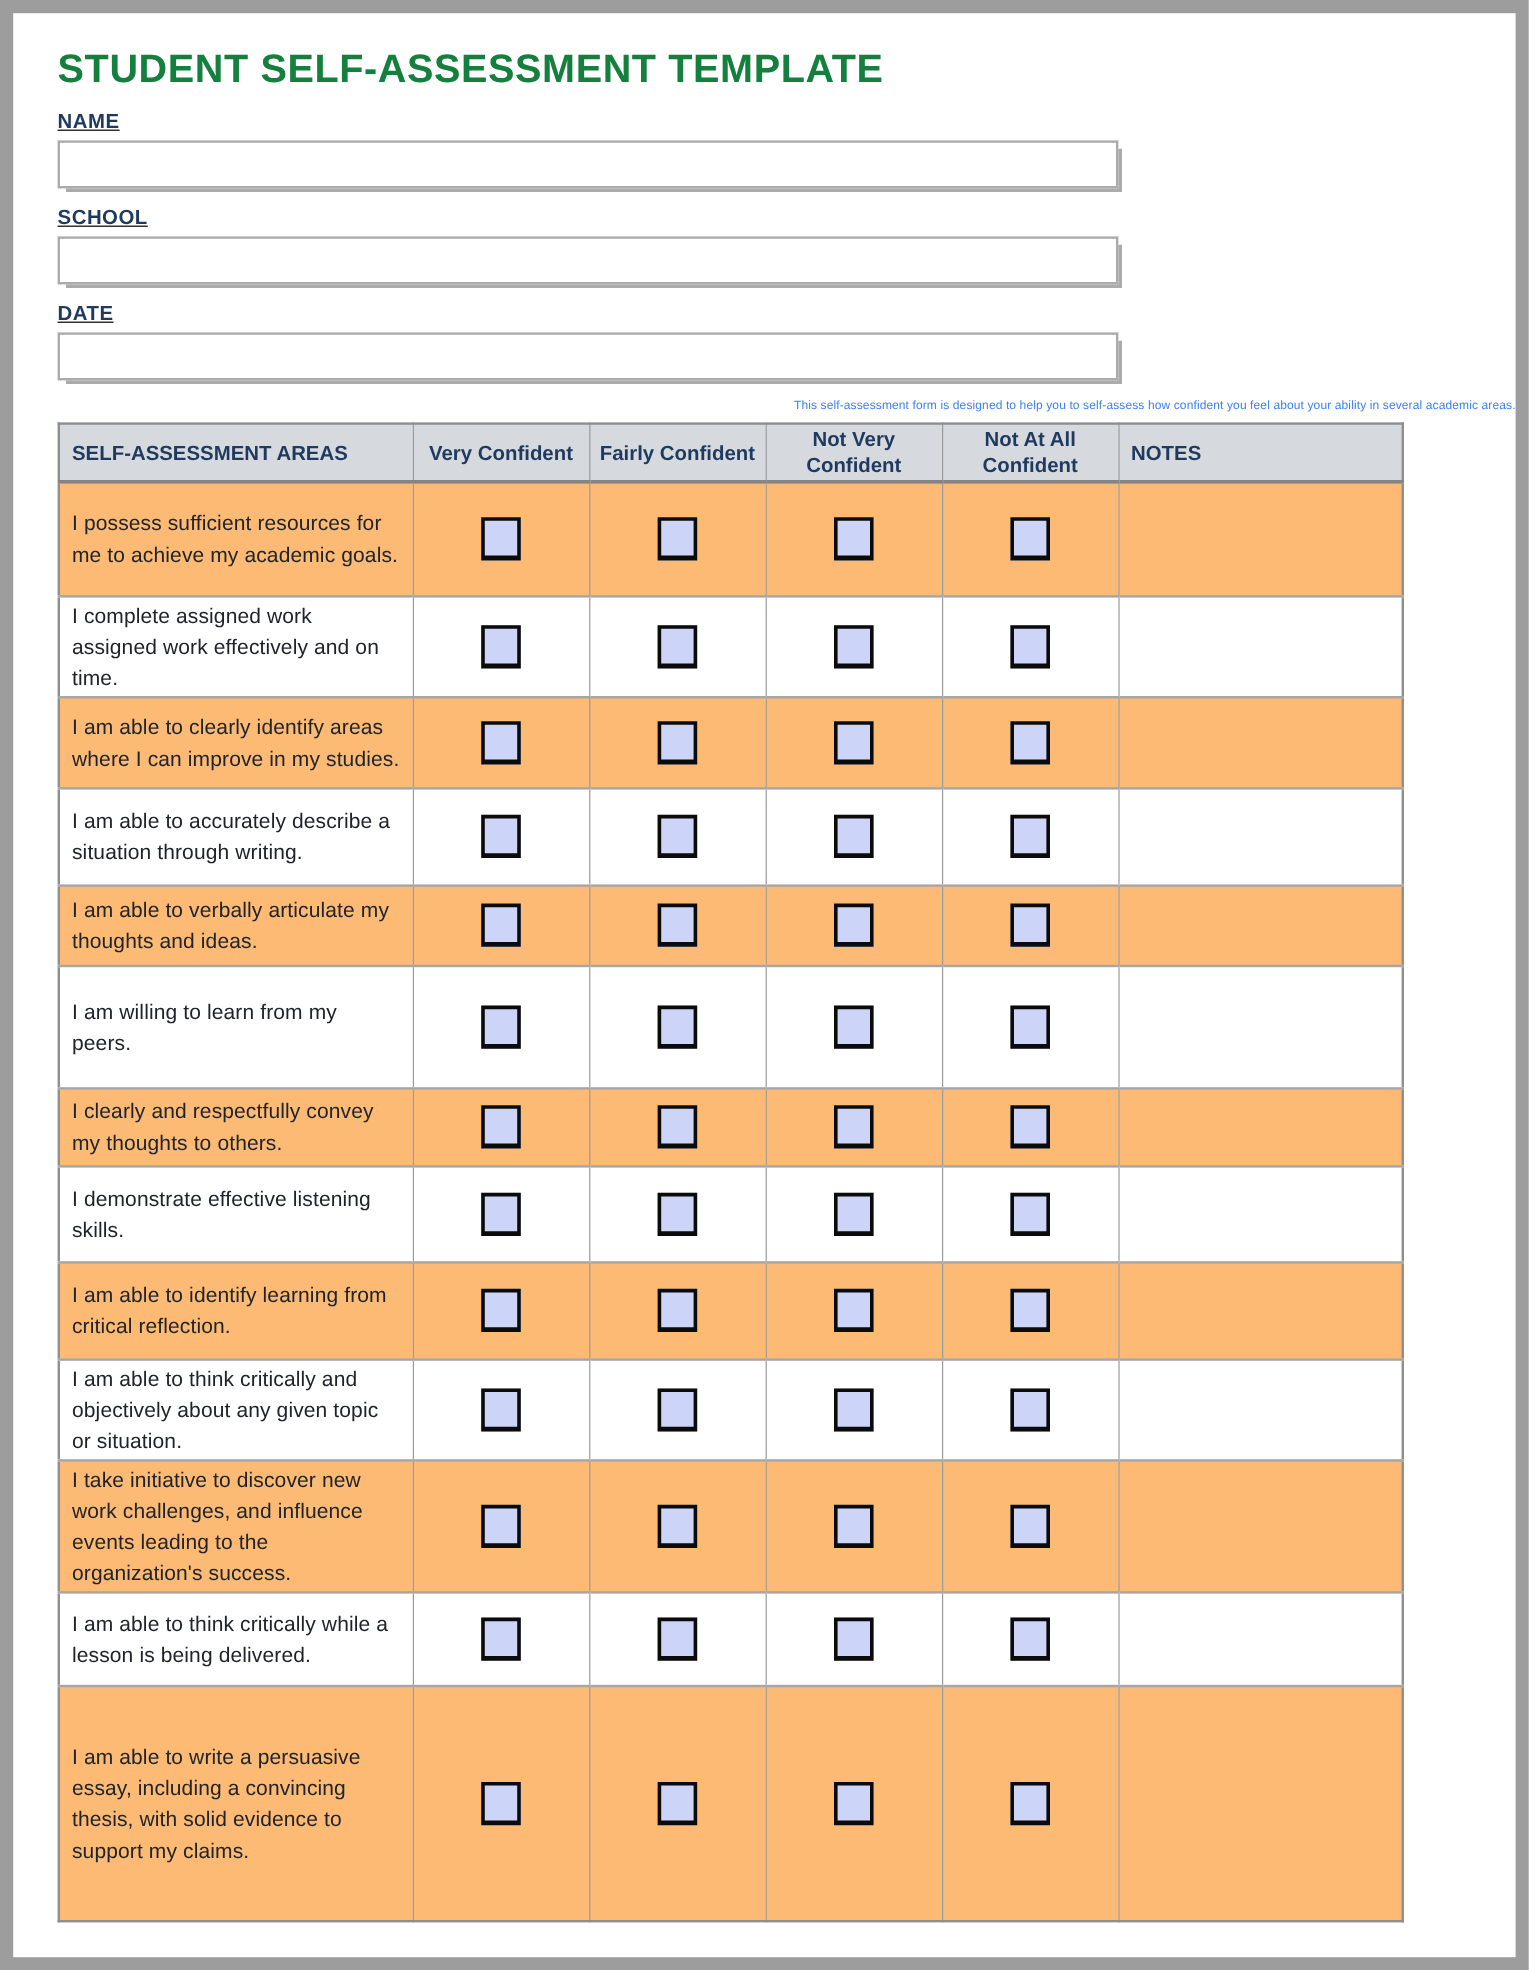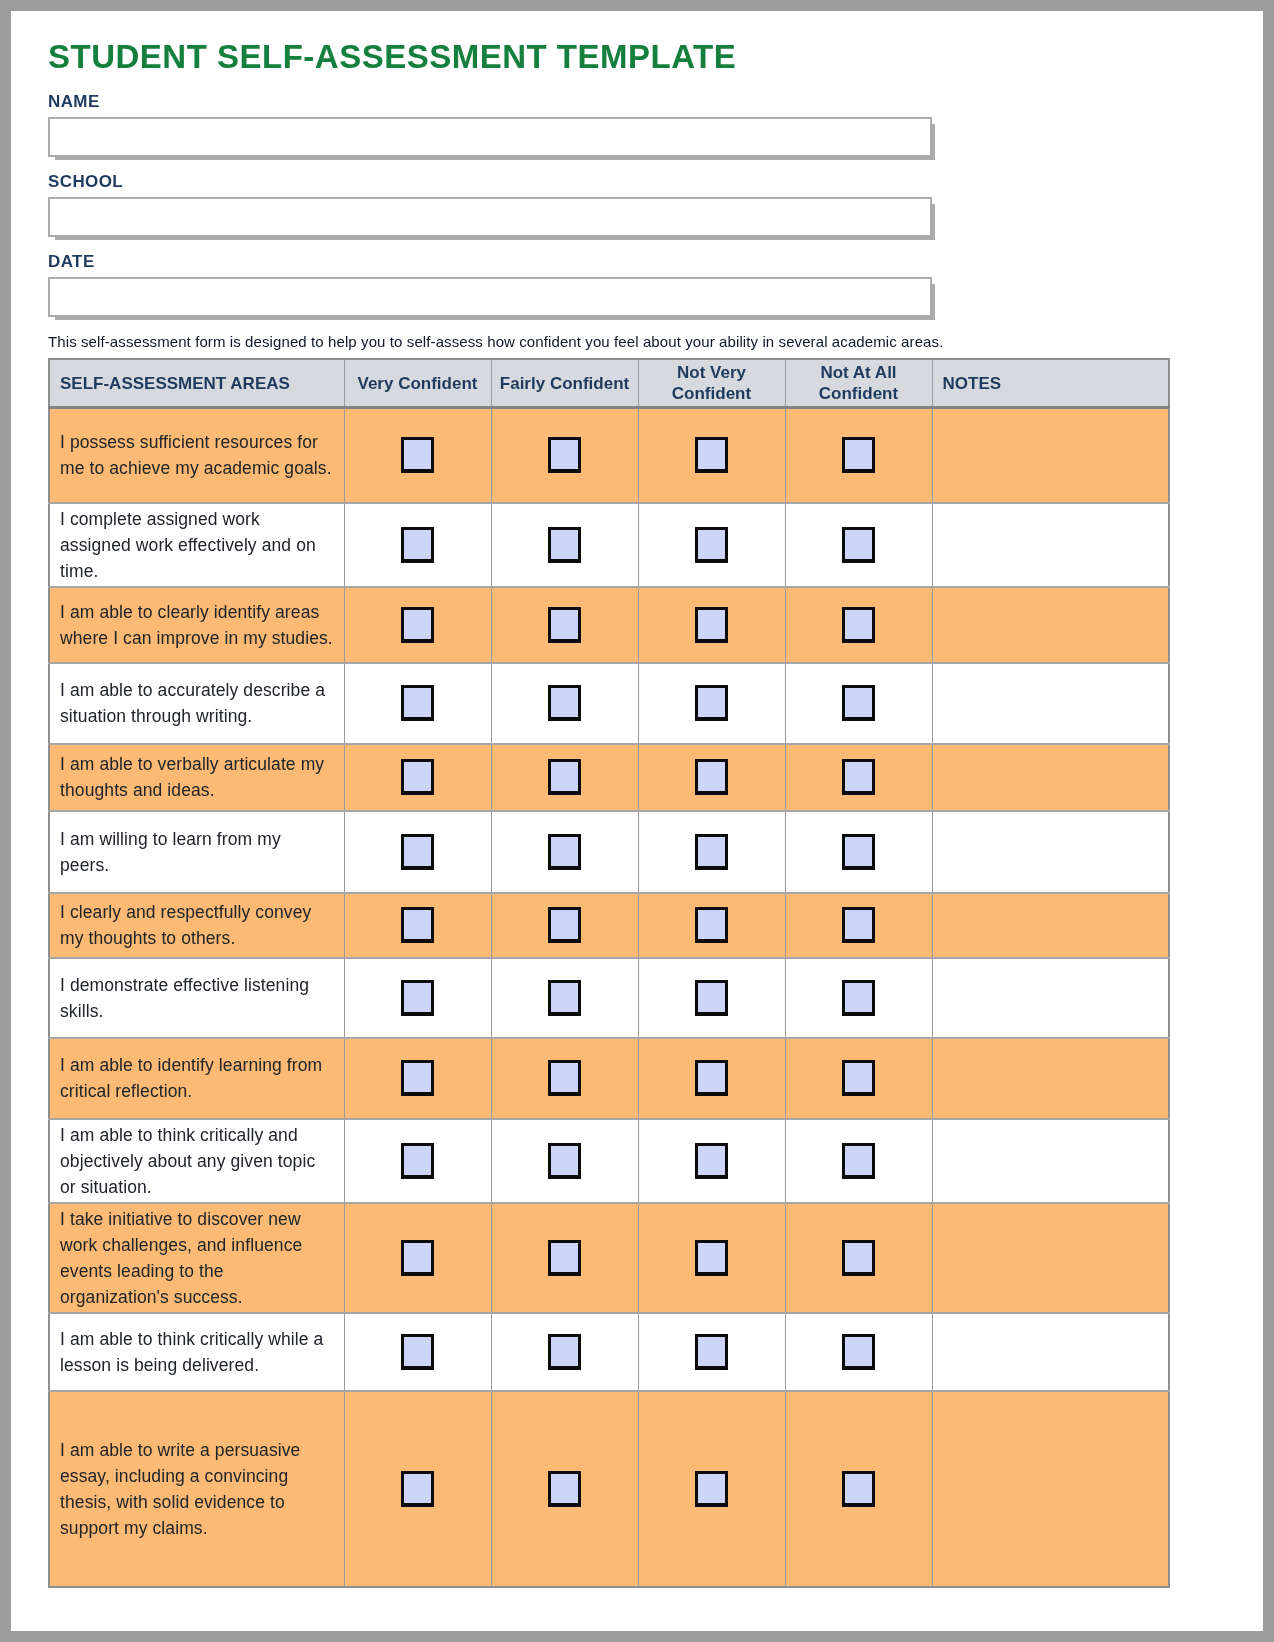--- a/index.html
+++ b/index.html
@@ -18,21 +18,21 @@
   .content { padding: 26px 0 0 37px; }
 
   .page-title {
     color: #15803d;
     font-size: 33px;
     font-weight: bold;
     letter-spacing: 0.5px;
     line-height: 40px;
   }
 
-  .field-group { margin-top: 15px; }
+  .field-group { margin-top: 15px; text-decoration: underline; }
   .field-label {
     color: #1f3a5f;
     font-size: 17px;
     font-weight: bold;
     letter-spacing: 0.4px;
     display: block;
   }
   .field-input {
     display: block;
     margin-top: 5px;
@@ -43,23 +43,24 @@
     background: #ffffff;
     font-family: "Liberation Sans", sans-serif;
     font-size: 17px;
     color: #1f3a5f;
     padding: 0 8px;
     outline: none;
   }
 
   .intro-text {
     margin-top: 16px;
-    font-size: 15px;
-    color: #0f172a;
+    font-size: 10px;
+    color: #3b82f6;
     letter-spacing: 0.1px;
+    text-align: right;
   }
 
   table.assessment {
     margin-top: 8px;
     border-collapse: collapse;
     table-layout: fixed;
     width: 1120px;
     border: 2px solid #8f8f8f;
   }
   col.c-area  { width: 295px; }
@@ -107,21 +108,21 @@
     vertical-align: middle;
     cursor: pointer;
   }
 
   
   tbody tr:nth-child(1)  td { height: 95px; }
   tbody tr:nth-child(2)  td { height: 81px; }
   tbody tr:nth-child(3)  td { height: 76px; }
   tbody tr:nth-child(4)  td { height: 81px; }
   tbody tr:nth-child(5)  td { height: 67px; }
-  tbody tr:nth-child(6)  td { height: 82px; }
+  tbody tr:nth-child(6)  td { height: 102px; }
   tbody tr:nth-child(7)  td { height: 65px; }
   tbody tr:nth-child(8)  td { height: 80px; }
   tbody tr:nth-child(9)  td { height: 81px; }
   tbody tr:nth-child(10) td { height: 81px; }
   tbody tr:nth-child(11) td { height: 105px; }
   tbody tr:nth-child(12) td { height: 78px; }
   tbody tr:nth-child(13) td { height: 196px; }
 </style>
 </head>
 <body>

